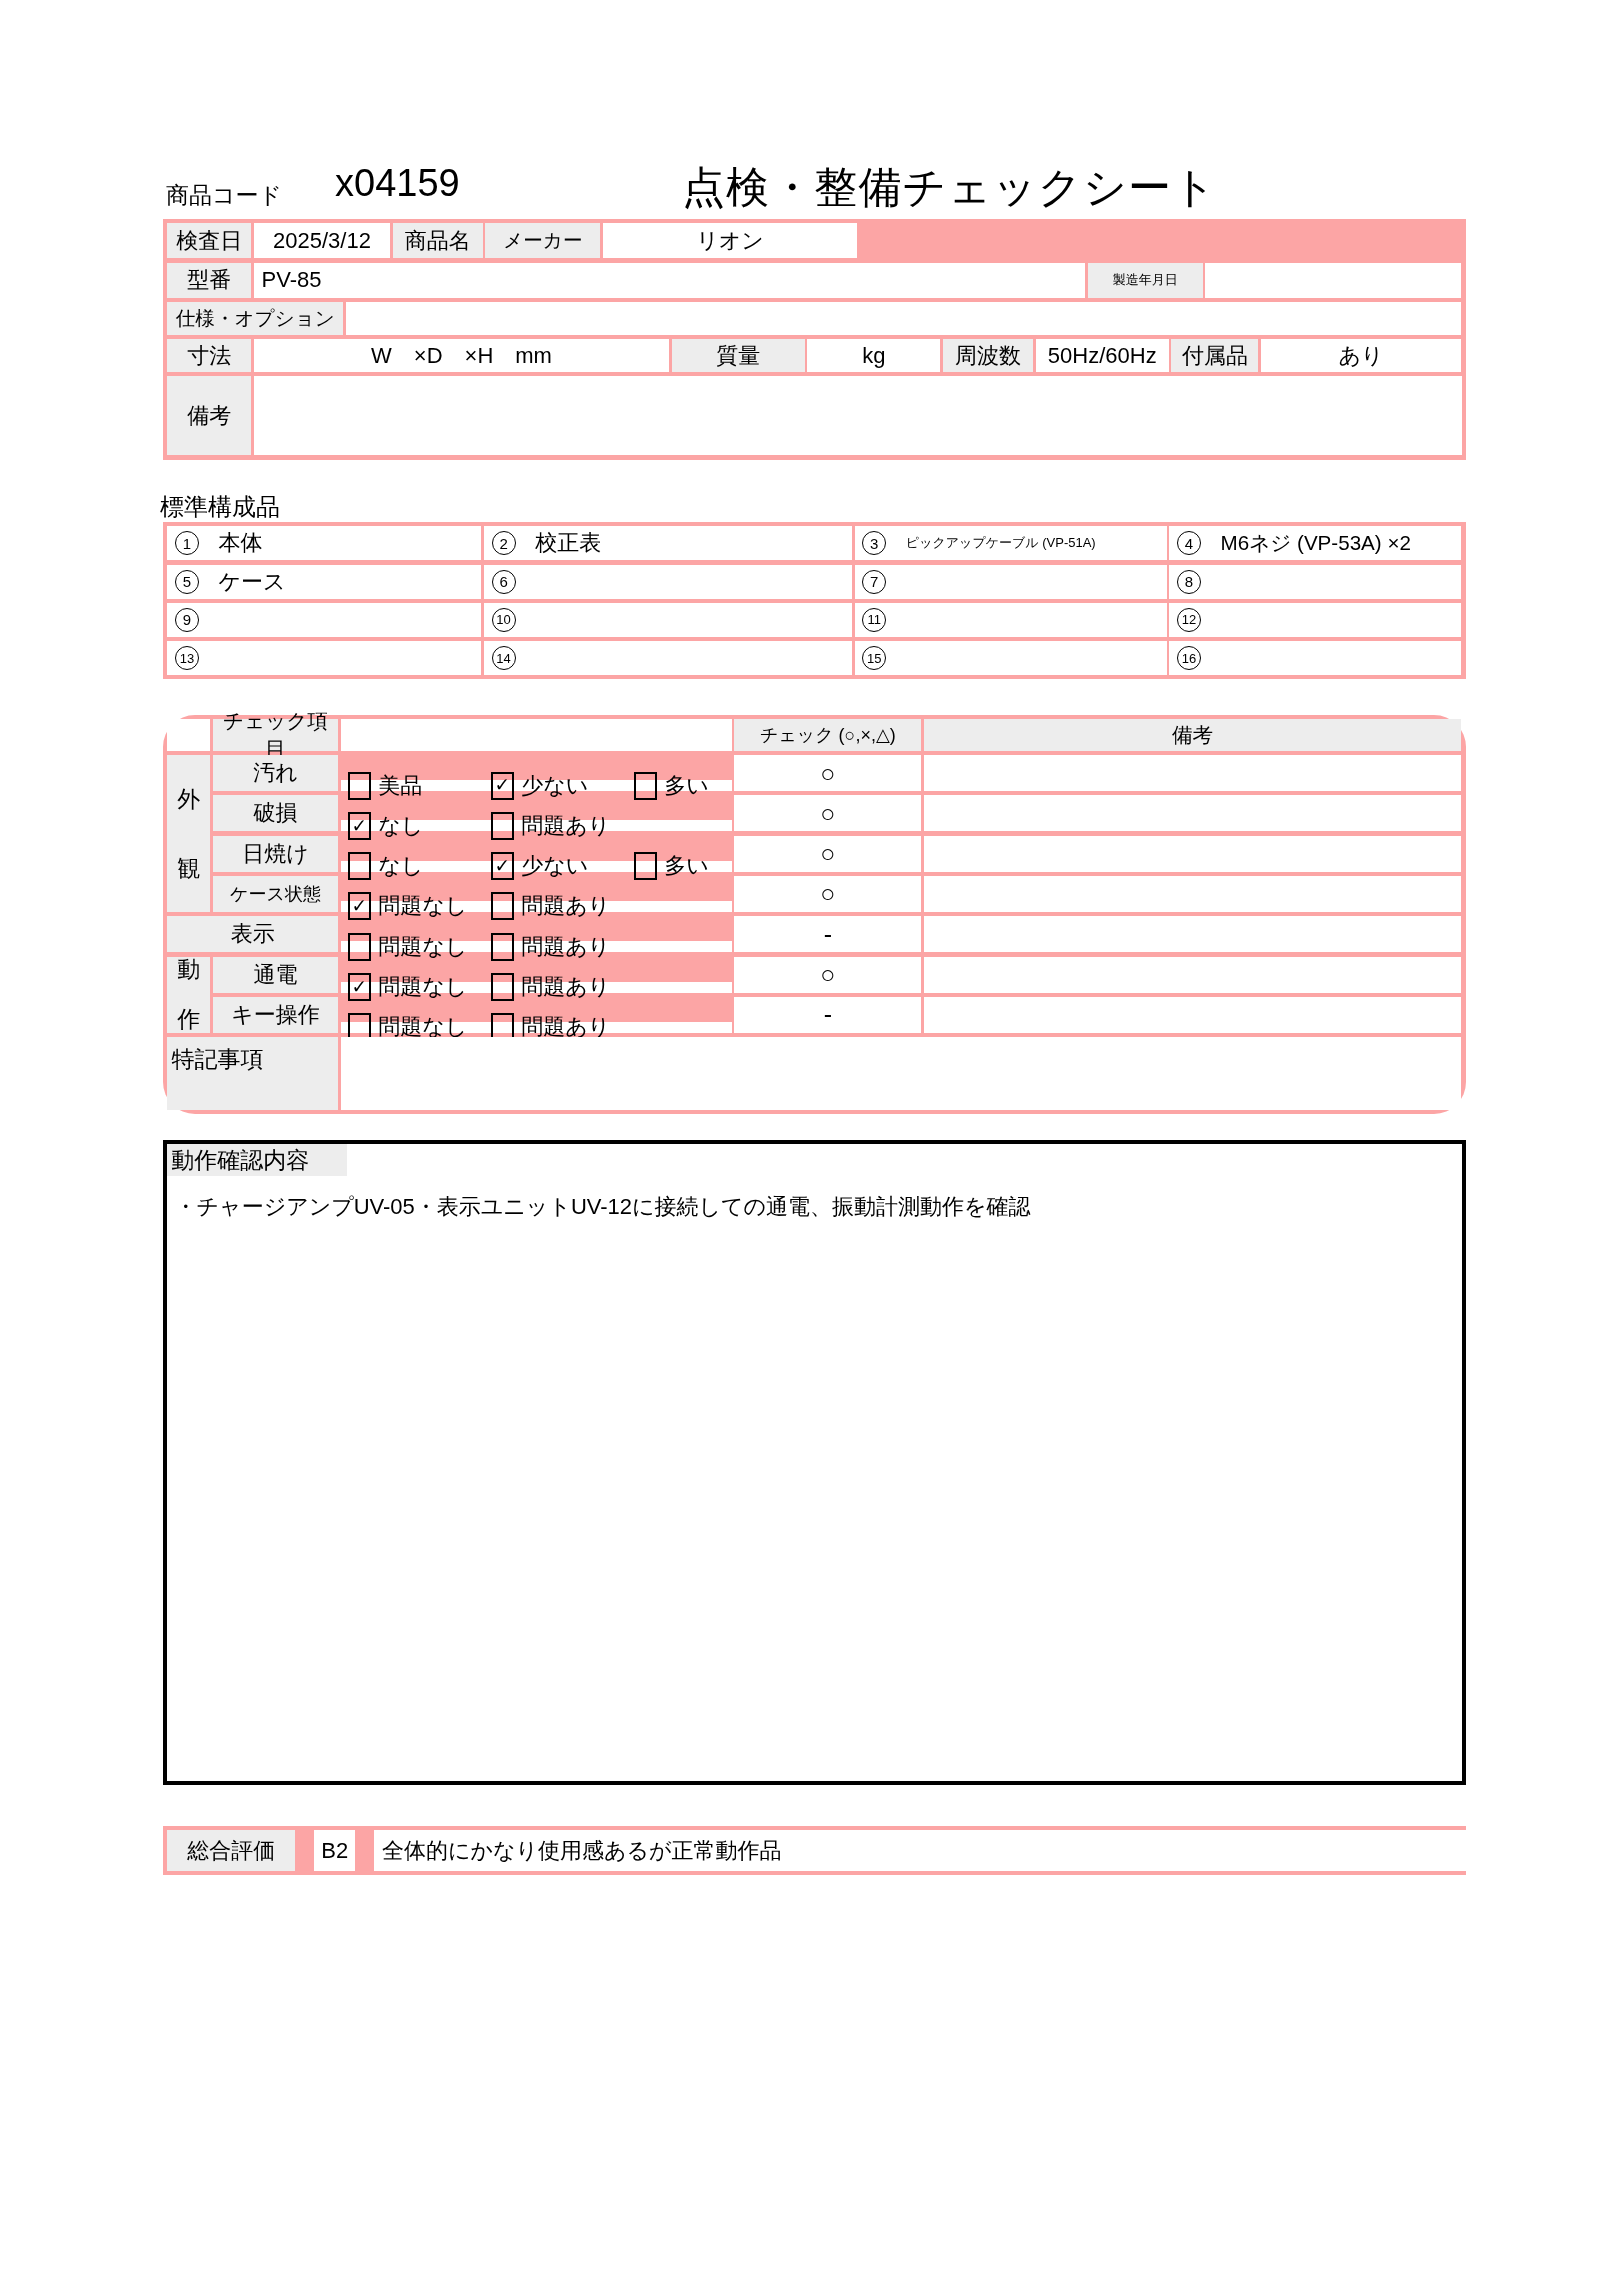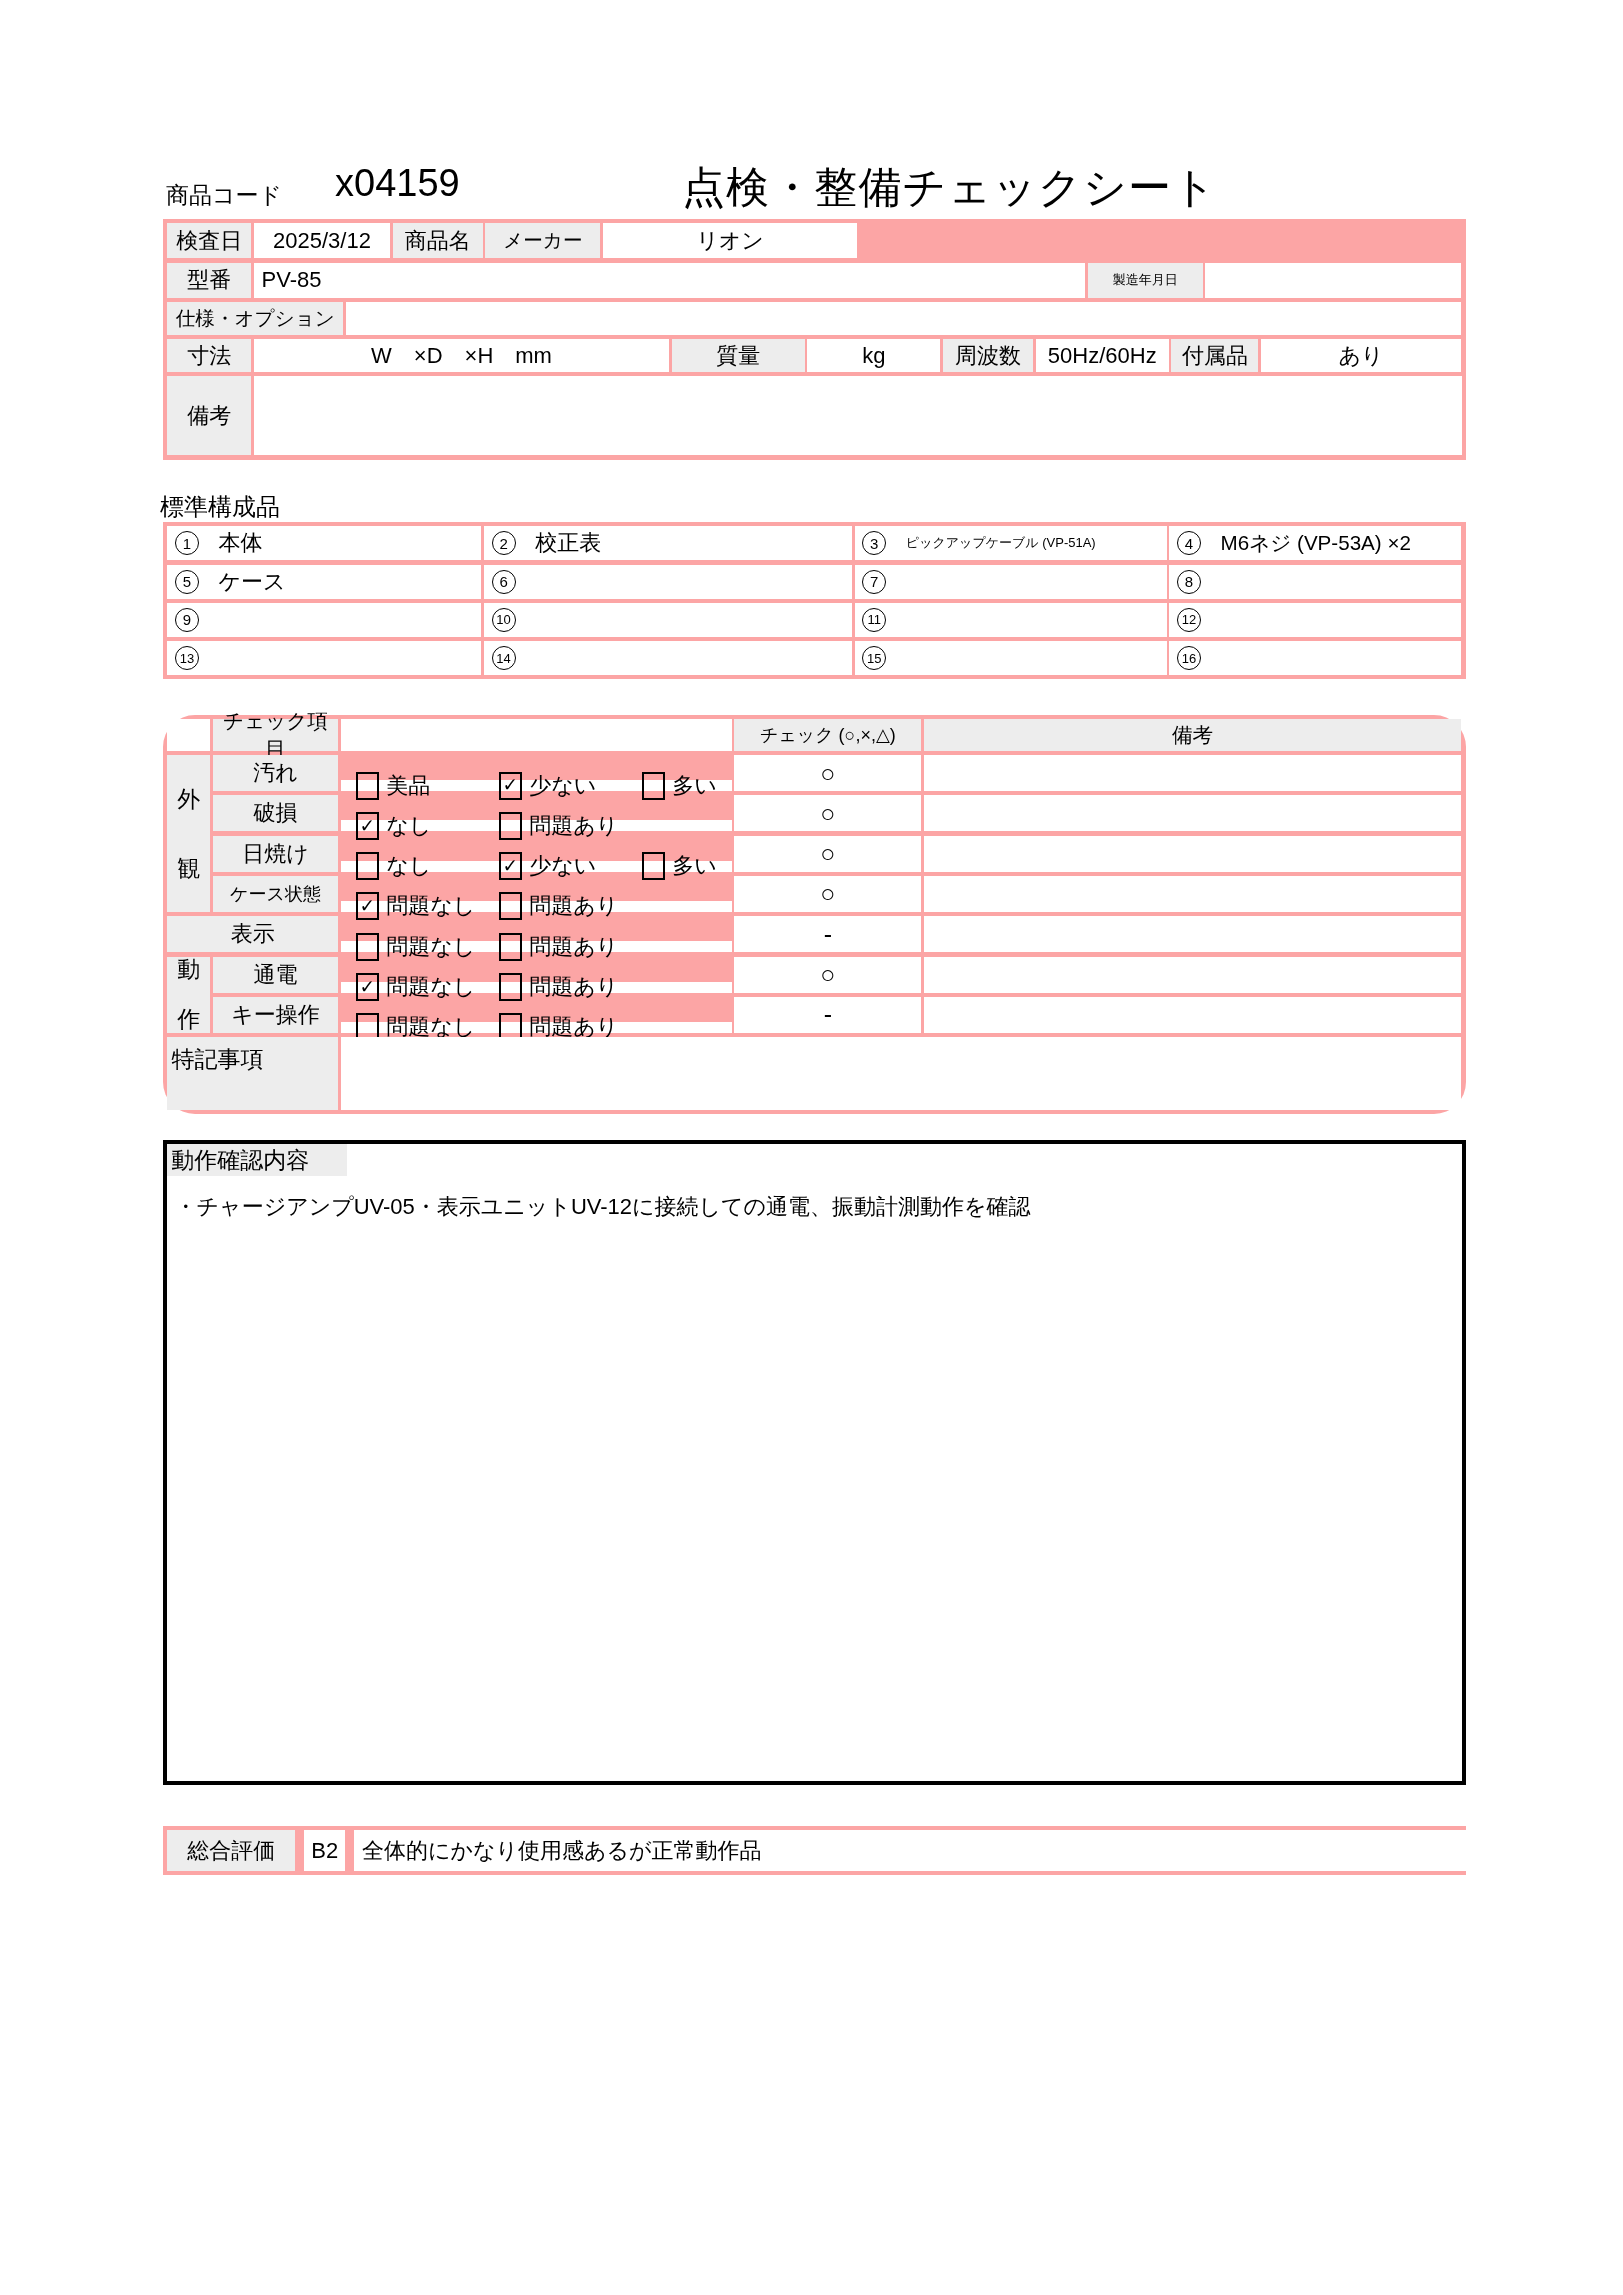--- a/index.html
+++ b/index.html
@@ -45,37 +45,37 @@
   .check-table { top:715px; display:grid;
     grid-template-columns:43px 125px 391px 187px 537px;
     grid-template-rows:31.5px repeat(7,36px) 73px; gap:4.3px 2.7px;border-radius:32px; }
   .vgroup { flex-direction:column; justify-content:center; align-items:center; font-size:23px; }
   .vg4 { grid-row:2 / span 4; grid-column:1; gap:38px; }
   .vg2 { grid-row:7 / span 2; grid-column:1; gap:18.5px; }
   .mcell2 { grid-column:1 / span 2; }
   .notes-label { grid-row:9; grid-column:1 / span 2; align-items:flex-start;
     padding:6.5px 4.3px; font-size:23px; }
   .notes-value { grid-row:9; grid-column:3 / span 3; }
-  .opts { padding-left:15px; font-size:22px;margin-top:25px; }
+  .opts { padding-left:7px; font-size:22px;margin-top:25px; }
   .opt { display:inline-flex; align-items:center; gap:7.6px; width:143px; flex:none; }
   .opt.last { width:auto; }
   .box { width:23px; height:28px; border:2.2px solid #000; flex:none;
     display:flex; align-items:center; justify-content:center;
     font-size:18.5px; line-height:1; }
   .mark { font-size:25px; }
 
   
   .op-box { position:absolute; left:163px; top:1140px; width:1303px; height:645px;
     border:4.3px solid #000; background:#fff; }
   .op-chip { width:180px; height:32px; background:#ededed;
     display:flex; align-items:center; padding-left:4.3px; font-size:23px; }
   .op-text { margin:16.3px 0 0 7.6px; font-size:22px; }
 
   
-  .overall-table { top:1826px; height:49px; display:flex; gap:9px; }
+  .overall-table { top:1826px; height:49px; display:flex; gap:19px; }
   .overall-table > .cell { flex:none; height:41px; }
 </style>
 </head>
 <body>
 
 <div class="sheet">
 
   <div class="pc-label">商品コード</div>
   <div class="pc-value">x04159</div>
   <div class="sheet-title">点検・整備チェックシート</div>

